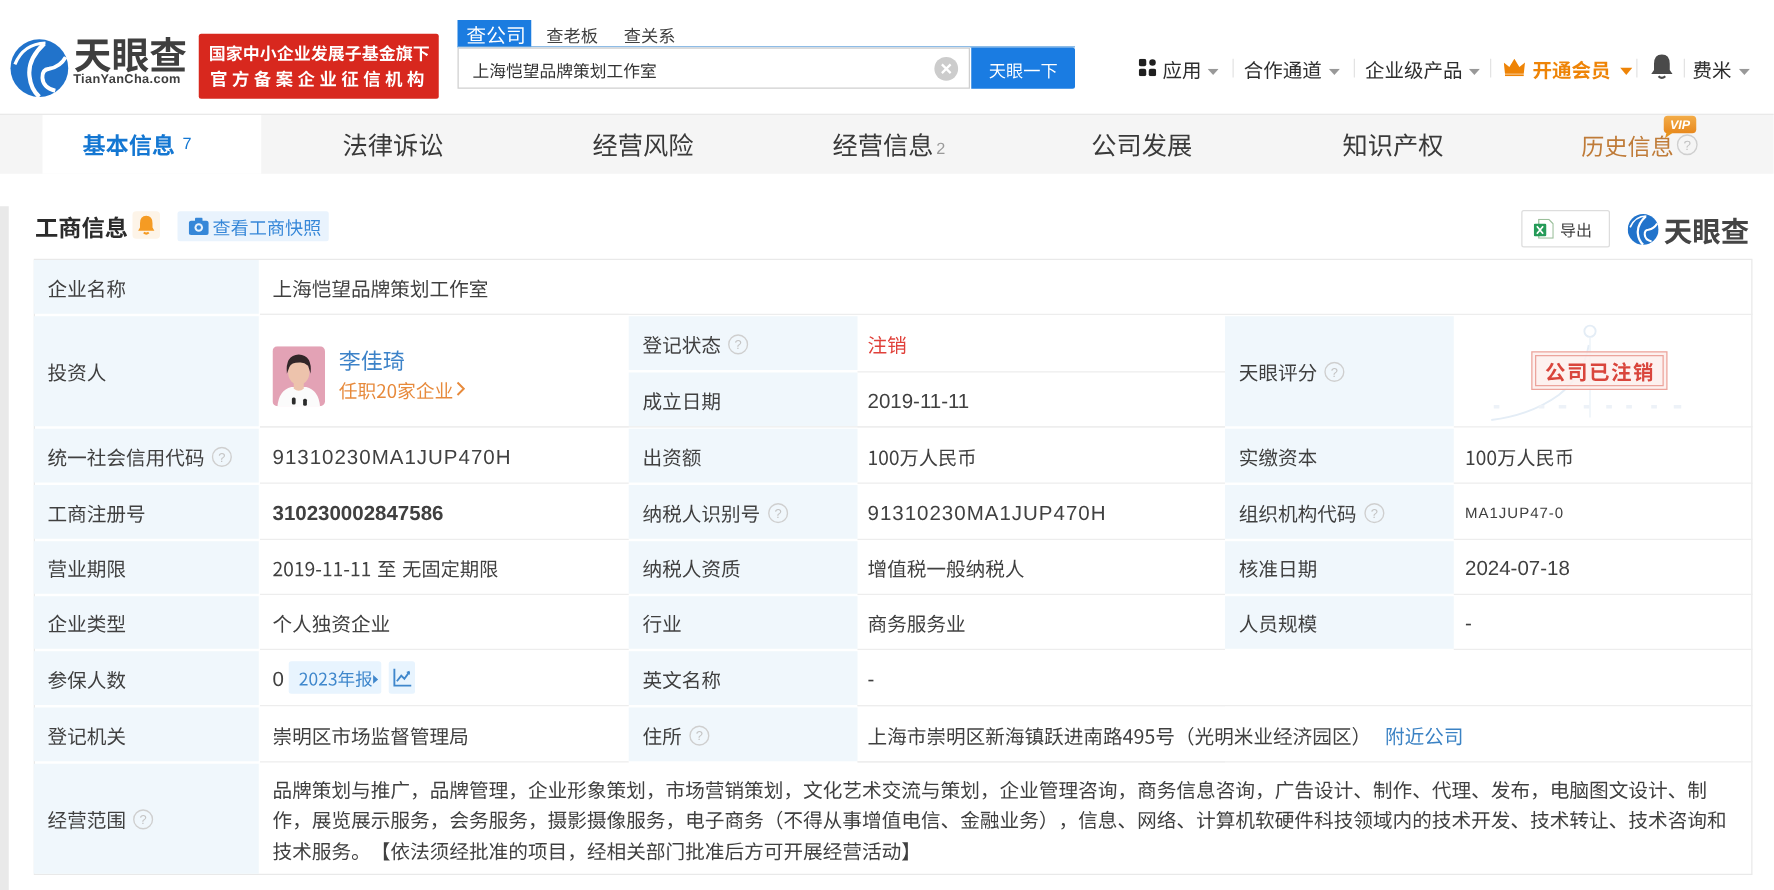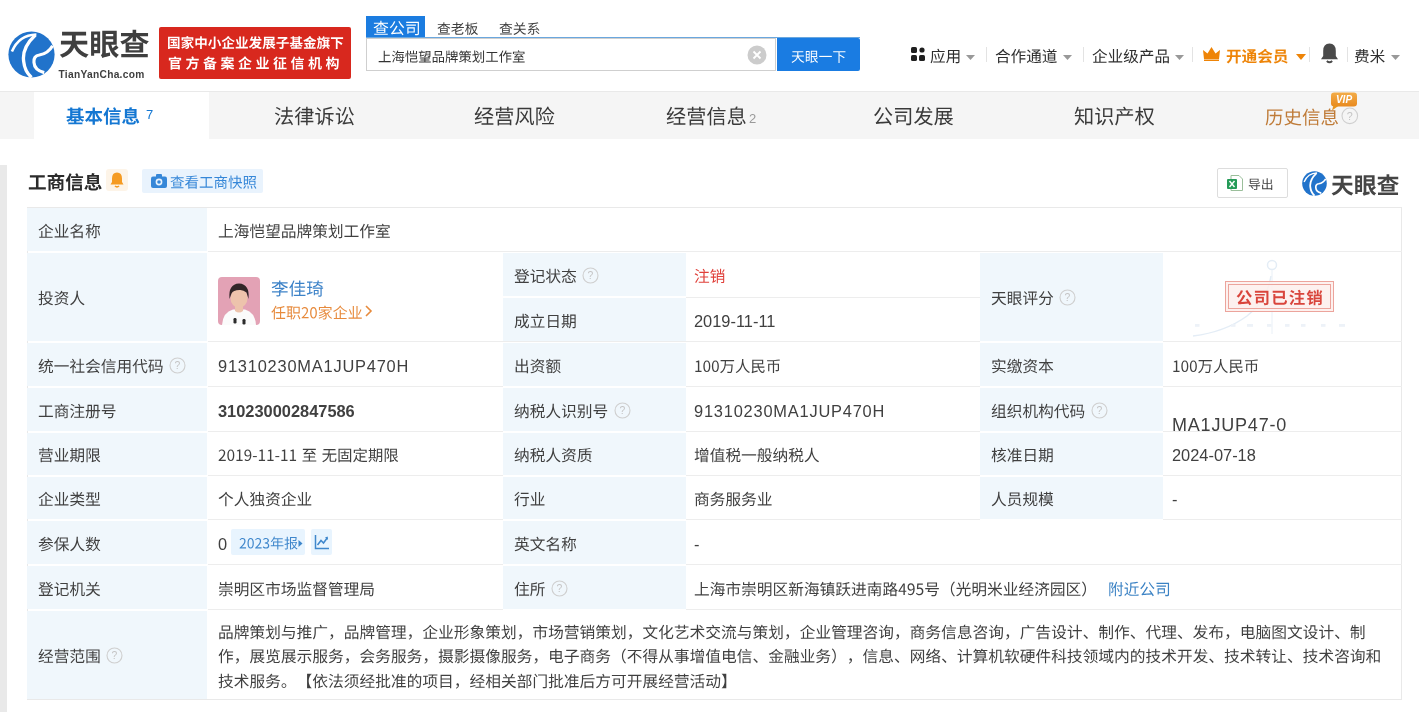--- a/index.html
+++ b/index.html
@@ -287,21 +287,21 @@
 <path d="M28,4 Q14,17 16,31 Q17,41 24,47.5" fill="none" stroke="#fff" stroke-width="3.4"></path>
 <path d="M45.5,15 Q41,23 32,24.5 Q26,25.2 26.5,32 Q27,40 37,42.5" fill="none" stroke="#fff" stroke-width="3.2"></path>
 </svg>
     <svg class="t" style="left:59px;top:21.5px" width="92" height="42">
       <g fill="#3f3f3f" transform="translate(0,33.3) scale(0.030200,-0.030200)">
         <use href="#b5929" x="0"></use>
         <use href="#b773C" x="1000"></use>
         <use href="#b67E5" x="2000"></use>
       </g>
     </svg>
-    <div style="position:absolute;left:58.5px;top:68px;width:171px;height:14px;line-height:14px;font-size:10.2px;font-weight:700;color:#3f3f3f;letter-spacing:0.3px;white-space:nowrap;overflow:visible">TianYanCha.com</div>
+    <div style="position:absolute;left:58.5px;top:57px;width:171px;height:14px;line-height:14px;font-size:10.2px;font-weight:700;color:#3f3f3f;letter-spacing:0.3px;white-space:nowrap;overflow:visible">TianYanCha.com</div>
     <div style="position:absolute;left:159px;top:27px;width:192px;height:52px;background:#d8281e;border-radius:2px;"></div>
     <svg class="t" style="left:166.6px;top:31.5px" width="178" height="19">
       <g fill="#fff" transform="translate(0,15.8) scale(0.013600,-0.013600)">
         <use href="#b56FD" x="0"></use>
         <use href="#b5BB6" x="1000"></use>
         <use href="#b4E2D" x="2000"></use>
         <use href="#b5C0F" x="3000"></use>
         <use href="#b4F01" x="4000"></use>
         <use href="#b4E1A" x="5000"></use>
         <use href="#b53D1" x="6000"></use>
@@ -1039,21 +1039,21 @@
       <g fill="#404040" transform="translate(0,17.9) scale(0.015400,-0.015400)">
         <use href="#r31" x="0"></use>
         <use href="#r30" x="555"></use>
         <use href="#r30" x="1110"></use>
         <use href="#r4E07" x="1665"></use>
         <use href="#r4EBA" x="2665"></use>
         <use href="#r6C11" x="3665"></use>
         <use href="#r5E01" x="4665"></use>
       </g>
     </svg>
-    <div style="position:absolute;left:1172px;top:414px;width:197px;height:23px;line-height:23px;font-size:18px;font-weight:400;color:#404040;letter-spacing:0.8px;white-space:nowrap;overflow:visible">MA1JUP47-0</div>
+    <div style="position:absolute;left:1172px;top:399px;width:197px;height:23px;line-height:23px;font-size:12px;font-weight:400;color:#404040;letter-spacing:0.8px;white-space:nowrap;overflow:visible">MA1JUP47-0</div>
     <div style="position:absolute;left:1172px;top:444.0px;width:197px;height:23px;line-height:23px;font-size:16.4px;font-weight:400;color:#404040;white-space:nowrap;overflow:visible">2024-07-18</div>
     <div style="position:absolute;left:1172px;top:488.0px;width:20px;height:23px;line-height:23px;font-size:16.4px;font-weight:400;color:#404040;white-space:nowrap;overflow:visible">-</div>
     <svg class="t" style="left:1185px;top:250px" width="200" height="90" viewBox="0 0 200 90">
 <g stroke="#e4edf6" fill="none" stroke-width="1.5">
 <path d="M8,86 Q40,82 62,66 Q82,50 86,26"></path>
 <circle cx="87" cy="15" r="4.5"></circle>
 <path d="M87,20 L87,84" stroke-width="1" stroke="#e9f0f7"></path>
 </g>
 <g fill="#edf2f8">
 <rect x="10" y="74" width="4.5" height="2.8"></rect>

